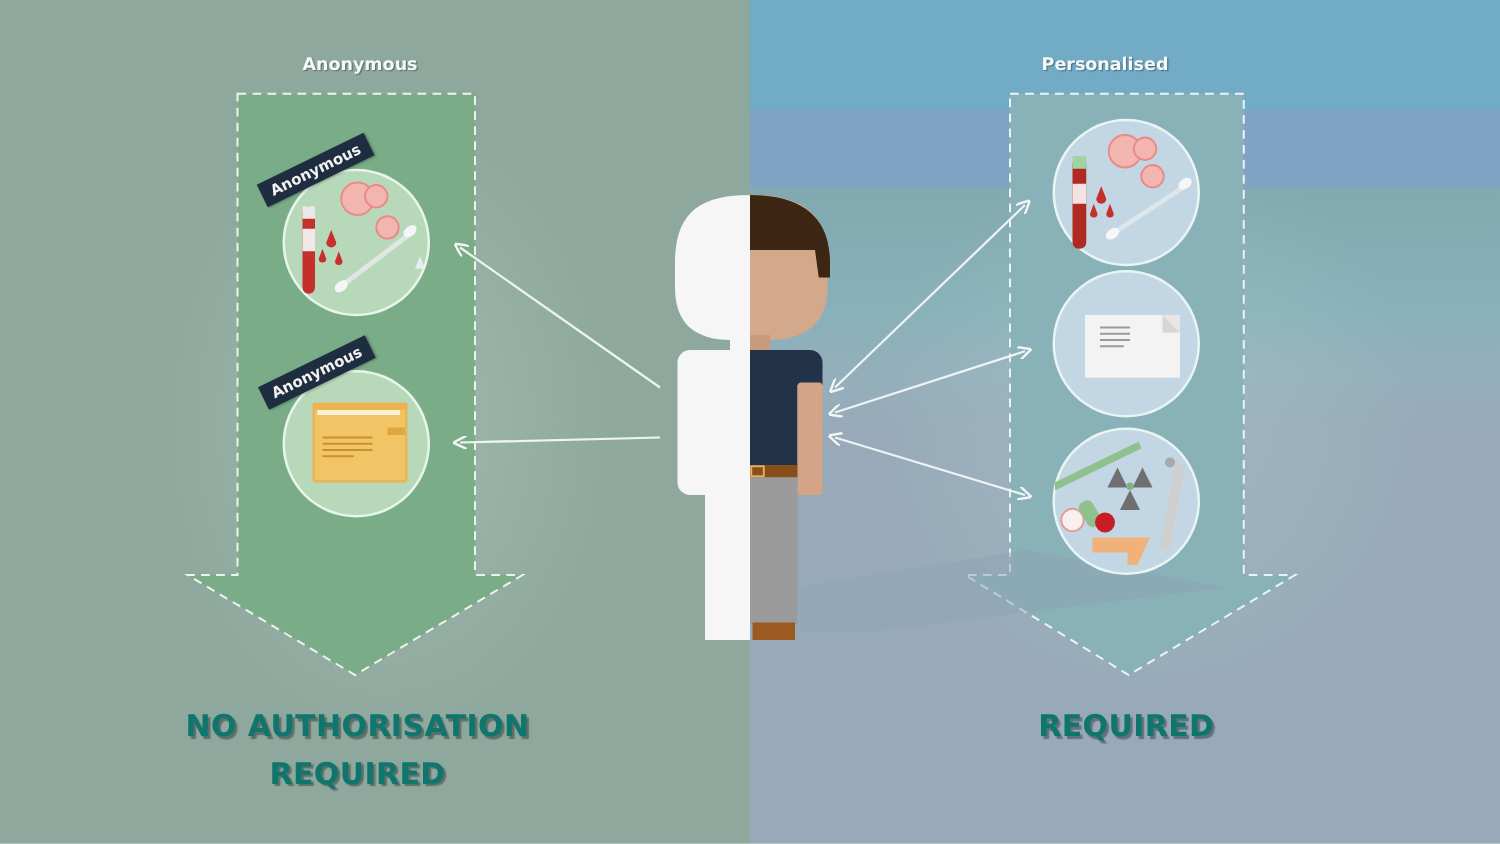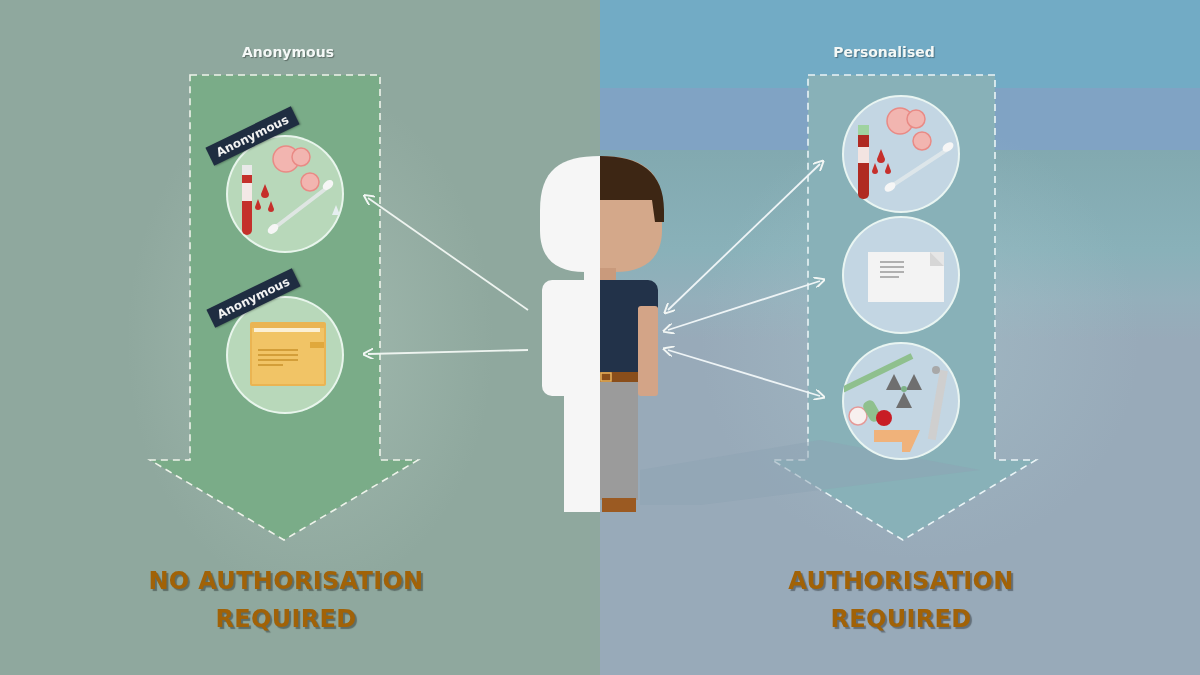--- a/index.html
+++ b/index.html
@@ -9,21 +9,21 @@
   .panel-left .glow { position: absolute; left: 110px; top: 60px; width: 400px; height: 560px;
     background: radial-gradient(ellipse at center, rgba(176,200,188,0.55) 0%, rgba(176,200,188,0) 65%); }
   .panel-right { left: 600px; width: 600px;
     background: linear-gradient(to bottom, #72abc5 0px, #72abc5 88px, #80a3c4 88px, #80a3c4 150px, #82a9b0 150px, #89b1b9 250px, #94afbb 300px, #98aab9 340px, #98aab9 100%); }
   .panel-right .glow { position: absolute; left: 80px; top: 100px; width: 480px; height: 480px;
     background: radial-gradient(ellipse at center, rgba(170,200,206,0.45) 0%, rgba(170,200,206,0) 65%); }
 
   .section-title { position: absolute; color: #f4f8f6; font-family: "DejaVu Sans", sans-serif; font-weight: bold;
     font-size: 14px; text-shadow: 1px 1px 1px rgba(0,0,0,0.35); transform: translateX(-50%); white-space: nowrap; }
 
-  .verdict { position: absolute; color: #a16207; font-family: "DejaVu Sans", sans-serif; font-weight: bold; font-size: 24px;
+  .verdict { position: absolute; color: #0f766e; font-family: "DejaVu Sans", sans-serif; font-weight: bold; font-size: 24px;
     line-height: 38px; text-align: center; text-shadow: 2px 2px 1px rgba(0,0,0,0.35); transform: translateX(-50%);
     white-space: nowrap; letter-spacing: 0.3px; }
 
   svg.layer { position: absolute; left: 0; top: 0; }
 
   .tag { position: absolute; background: #1f2d41; color: #f2f2f2; font-family: "DejaVu Sans", sans-serif;
     font-weight: bold; font-size: 12px; padding: 3px 8px; transform: rotate(-26deg); transform-origin: center;
     box-shadow: 1px 1px 2px rgba(0,0,0,0.3); white-space: nowrap; }
 
   .circle { position: absolute; border-radius: 50%; border: 2px solid rgba(240,250,245,0.85); box-sizing: border-box; }
@@ -163,15 +163,14 @@
     <rect x="600" y="382" width="38" height="118" fill="#9b9b9b"></rect>
     <rect x="602" y="498" width="34" height="14" fill="#9b5a22"></rect>
   </g>
 </svg>
 
 <div class="verdict" style="left:286px; top:562px;">
   <div>NO AUTHORISATION</div>
   <div>REQUIRED</div>
 </div>
 <div class="verdict" style="left:901px; top:562px;">
-  <div>AUTHORISATION</div>
   <div>REQUIRED</div>
 </div>
 
 </body></html>

